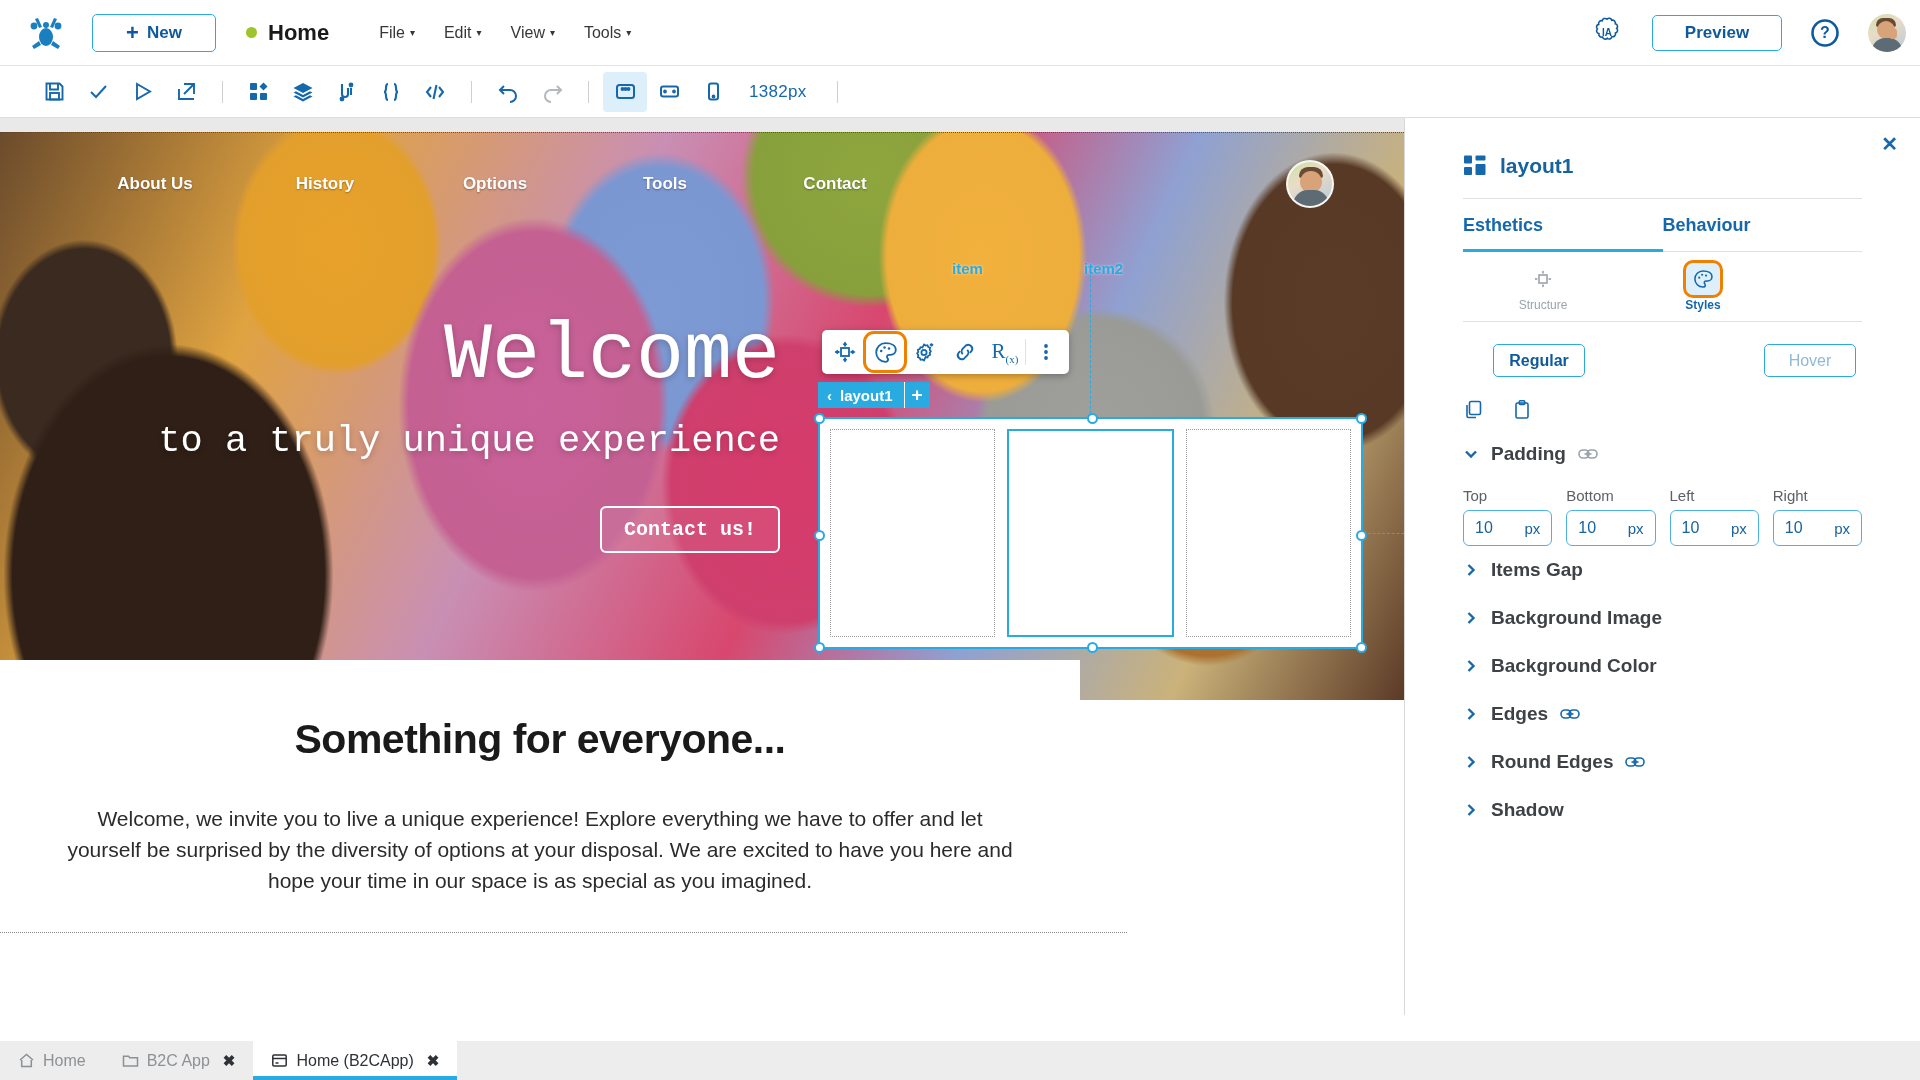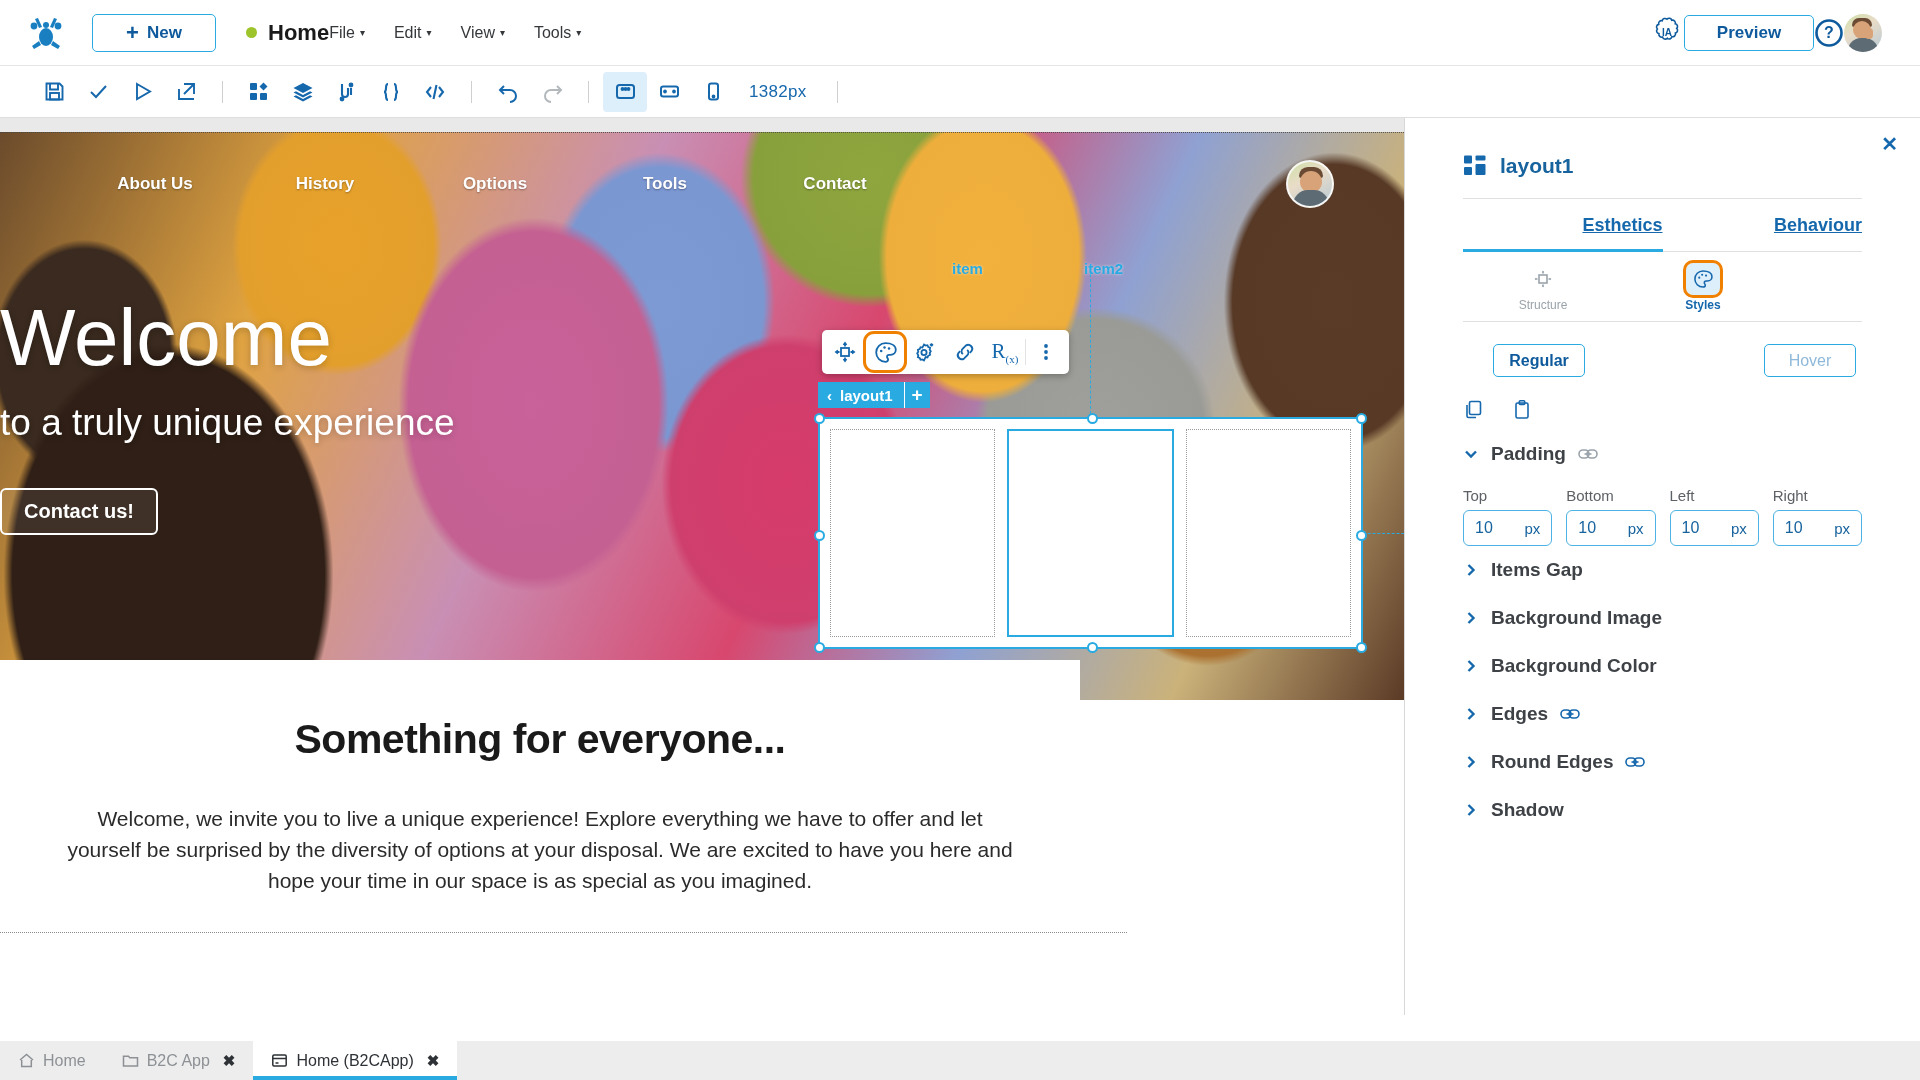--- a/index.html
+++ b/index.html
@@ -20,24 +20,24 @@
   .logo-wrap { width: 92px; display: flex; justify-content: center; align-items: center; }
   .new-btn {
     display: flex; align-items: center; justify-content: center; gap: 8px;
     width: 124px; height: 38px; border: 1px solid #29abe2; border-radius: 5px;
     color: #0e5a9c; font-size: 17px; font-weight: bold; cursor: pointer; background: #fff;
   }
   .plus-glyph { font-size: 22px; font-weight: bold; color: #0e5a9c; line-height: 1; }
   .doc-status { display: flex; align-items: center; gap: 11px; margin-left: 30px; }
   .status-dot { width: 11px; height: 11px; border-radius: 50%; background: #9ec42b; }
   .doc-title { font-size: 22px; font-weight: bold; color: #1a1a1a; }
-  .menus { display: flex; align-items: center; gap: 29px; }
+  .menus { display: flex; align-items: center; gap: 29px; margin-left: 50px; }
   .menu-item { font-size: 16px; color: #35383b; cursor: pointer; display: flex; align-items: center; gap: 5px; }
   .caret { font-size: 10px; color: #35383b; }
-  .topbar-right { margin-left: auto; display: flex; align-items: center; padding-right: 38px; }
+  .topbar-right { margin-left: auto; display: flex; align-items: center; gap: 28px; padding-right: 14px; }
   .ia-badge { width: 34px; height: 34px; color: #0e5a9c; }
   .preview-btn {
     width: 130px; height: 36px; border: 1px solid #29abe2; border-radius: 5px;
     display: flex; align-items: center; justify-content: center;
     font-size: 17px; font-weight: bold; color: #0e5a9c; background: #fff; cursor: pointer;
   }
   .help-btn { width: 30px; height: 30px; color: #0e5a9c; cursor: pointer; }
   .avatar {
     width: 38px; height: 38px; border-radius: 50%; overflow: hidden; cursor: pointer;
     background: linear-gradient(150deg,#cfe0a8 0%,#e9dcc8 40%,#b7c9d6 100%);
@@ -104,21 +104,21 @@
   }
   .nav-avatar {
     width: 48px; height: 48px; border-radius: 50%; overflow: hidden; position: relative; margin-left: auto;
     background: linear-gradient(150deg,#cfe0a8 0%,#e9dcc8 40%,#b7c9d6 100%);
     border: 2px solid rgba(255,255,255,.8);
   }
   .nav-avatar .face { position:absolute; left:12px; top:9px; width:22px; height:22px; border-radius:50%; background:#d8a378; }
   .nav-avatar .hair { position:absolute; left:11px; top:5px; width:24px; height:11px; border-radius:12px 12px 3px 3px; background:#6b4a33; }
   .nav-avatar .body { position:absolute; left:5px; bottom:0; width:36px; height:16px; border-radius:15px 15px 0 0; background:#5d6b75; }
 
-  .hero-copy { position: absolute; left: 0; top: 166px; width: 780px; text-align: left; }
+  .hero-copy { position: absolute; left: 0; top: 184px; width: 780px; text-align: right; font-family: Liberation Mono, monospace; }
   .hero-title {
     color: #fff; font-size: 80px; font-weight: normal; line-height: 1;
     margin: 0; text-shadow: 0 2px 7px rgba(0,0,0,.22);
   }
   .hero-sub {
     color: #fff; font-size: 37px; font-weight: normal; margin: 24px 0 0;
     text-shadow: 0 2px 6px rgba(0,0,0,.22);
   }
   .hero-cta {
     display: inline-block; margin-top: 44px; padding: 10px 22px;
@@ -208,22 +208,22 @@
     position: absolute; right: 22px; top: 16px; font-size: 20px; color: #1668ad;
     cursor: pointer; font-weight: bold; line-height: 1;
   }
   .rp-header {
     display: flex; align-items: center; gap: 13px; padding: 36px 0 0 58px;
   }
   .rp-title { font-size: 21px; font-weight: bold; color: #17639e; }
   .rp-divider { margin: 20px 58px 0 58px; border-top: 1px solid #e0e0e0; }
   .rp-tabs { display: flex; margin: 0 58px; border-bottom: 1px solid #e0e0e0; }
   .rp-tab {
-    flex: 1; text-align: right; padding: 16px 0 13px; font-size: 18px;
-    font-weight: bold; color: #1668ad; cursor: pointer; text-decoration: underline;
+    flex: 1; text-align: left; padding: 16px 0 13px; font-size: 18px;
+    font-weight: bold; color: #1668ad; cursor: pointer;
   }
   .rp-tab.active { border-bottom: 3px solid #29abe2; margin-bottom: -1px; }
   .rp-subtabs { display: flex; margin: 0 58px; border-bottom: 1px solid #e0e0e0; padding-top: 12px; }
   .rp-subtab {
     width: 160px; text-align: center; padding-bottom: 9px; cursor: pointer;
   }
   .rp-subtab .st-ico { height: 30px; display:flex; align-items:center; justify-content:center; color:#9aa3ab; }
   .rp-subtab .st-lbl { font-size: 12px; color: #9aa3ab; margin-top: 4px; }
   .rp-subtab.active .st-ico { color: #1668ad; }
   .rp-subtab.active .st-lbl { color: #1668ad; font-weight: bold; }

